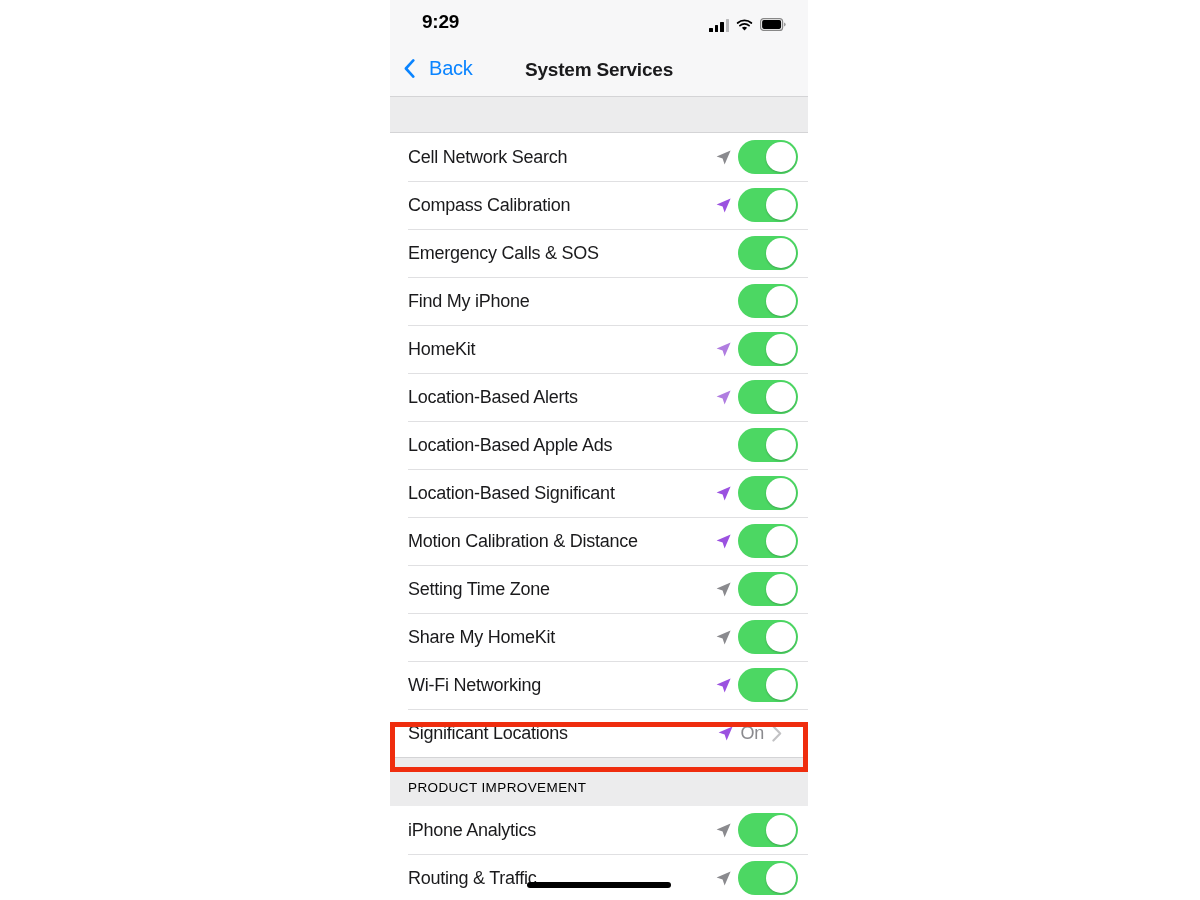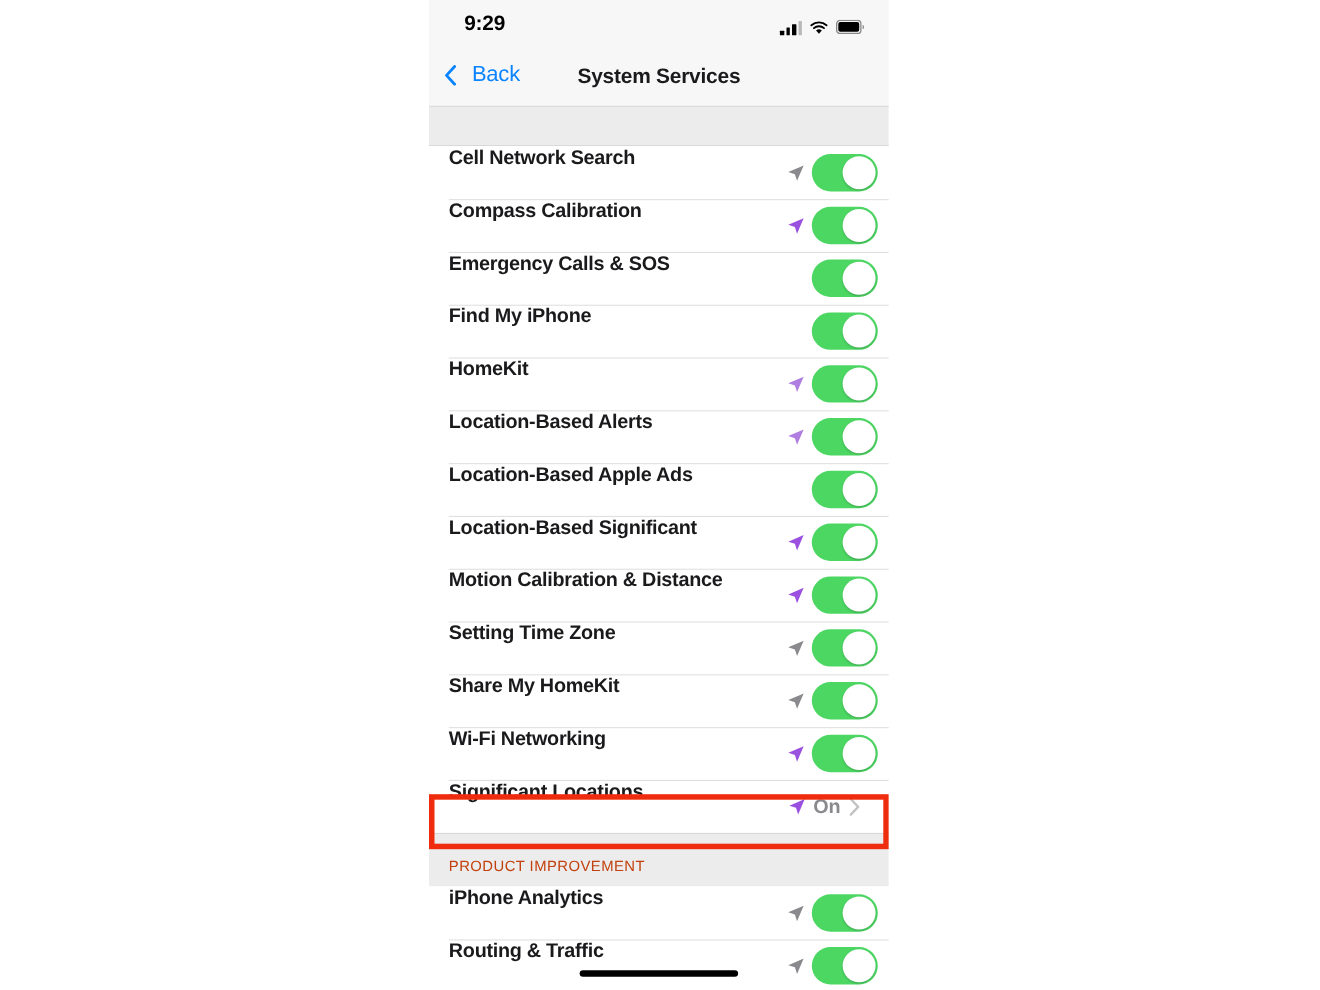--- a/index.html
+++ b/index.html
@@ -120,38 +120,38 @@
     border-bottom: 1px solid #d4d4d6;
   }
   .group-gap.top { height: 35px; }
 
   .section-header {
     background: #ececed;
     border-top: 1px solid #d4d4d6;
     padding: 22px 0 0 18px;
     font-size: 13.5px;
     letter-spacing: 0.4px;
-    color: #c2410c;
+    color: #000000;
     height: 26px;
     box-sizing: content-box;
   }
 
   .list {
     background: #ffffff;
   }
 
   .row {
     position: relative;
     height: 48px;
     background: #ffffff;
     display: flex;
+    align-items: center;
     padding-left: 18px;
     box-sizing: border-box;
     cursor: pointer;
-    font-weight: bold;
   }
   .row + .row::before {
     content: "";
     position: absolute;
     left: 18px;
     right: 0;
     top: 0;
     height: 1px;
     background: #e0e0e2;
   }

